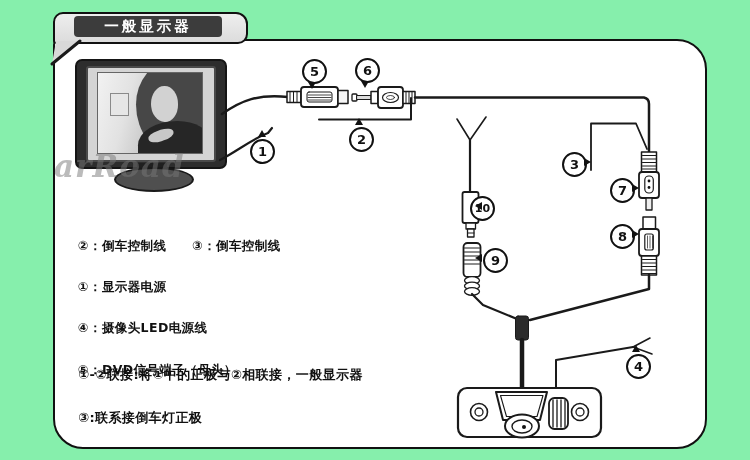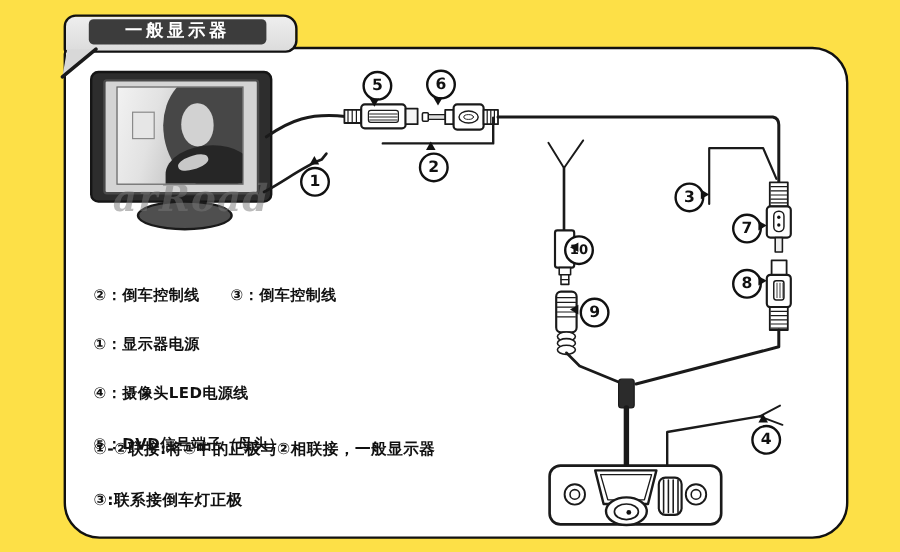--- a/index.html
+++ b/index.html
@@ -1,16 +1,16 @@
 <!DOCTYPE html>
 <html><head>
 <meta charset="utf-8">
 <style>
   html,body{margin:0;padding:0;background:#fff;}
-  .stage{position:relative;width:750px;height:460px;background:#fde047;overflow:hidden;
+  .stage{position:relative;width:750px;height:460px;background:#86efac;overflow:hidden;
          font-family:"DejaVu Sans","Liberation Sans",sans-serif;color:#111;}
   .abs{position:absolute;}
 
   
   .panel{left:53px;top:39px;width:650px;height:406px;border:2.5px solid #111;
          border-radius:6px 30px 30px 30px;background:#fff;}
 
   
   .tab{left:53px;top:12px;width:191px;height:28px;background:linear-gradient(#eee,#dcdcdc);
        border:2.5px solid #111;border-radius:10px 12px 10px 3px;}
@@ -25,21 +25,21 @@
   .monitor-screen{left:97px;top:72px;width:104px;height:80px;overflow:hidden;border:1px solid #666;
        background:linear-gradient(105deg,#f2f2f2,#e2e2e2 30%,#c6c6c6 55%,#a0a0a0 80%,#8d8d8d);}
   .ph-wallframe{left:12px;top:20px;width:17px;height:21px;background:#e6e6e6;border:1.5px solid #8a8a8a;}
   .ph-hair{right:-14px;top:-12px;width:80px;height:96px;background:#474747;border-radius:48% 52% 42% 58%;}
   .ph-face{right:24px;top:13px;width:27px;height:36px;background:#d2d2d2;border-radius:50% 50% 48% 52%;}
   .ph-body{right:-8px;bottom:-12px;width:72px;height:44px;background:#262626;border-radius:55% 45% 0 0;}
   .ph-hand{right:28px;bottom:12px;width:26px;height:11px;background:#c8c8c8;border-radius:45%;transform:rotate(-18deg);}
   .monitor-neck{left:137px;top:163px;width:30px;height:9px;background:#1f1f1f;}
   .monitor-base{left:114px;top:167px;width:76px;height:21px;background:#4f4f4f;border:2px solid #1a1a1a;border-radius:50%;}
   .watermark{left:54px;top:148px;font-family:"DejaVu Serif","Liberation Serif",serif;
-       font-style:italic;font-weight:bold;font-size:31px;color:rgba(120,120,120,.5);letter-spacing:1px;margin-left:40px;}
+       font-style:italic;font-weight:bold;font-size:31px;color:rgba(120,120,120,.5);letter-spacing:1px;}
 
   
   .badge{width:21px;height:21px;border:2px solid #111;border-radius:50%;background:#fff;
          font-size:13px;font-weight:bold;text-align:center;line-height:21px;}
   .arr{width:0;height:0;}
   .arr-down{border-left:4.5px solid transparent;border-right:4.5px solid transparent;border-top:7px solid #111;}
   .arr-up{border-left:4.5px solid transparent;border-right:4.5px solid transparent;border-bottom:7px solid #111;}
   .arr-right{border-top:4.5px solid transparent;border-bottom:4.5px solid transparent;border-left:7px solid #111;}
   .arr-left{border-top:4.5px solid transparent;border-bottom:4.5px solid transparent;border-right:7px solid #111;}
 

